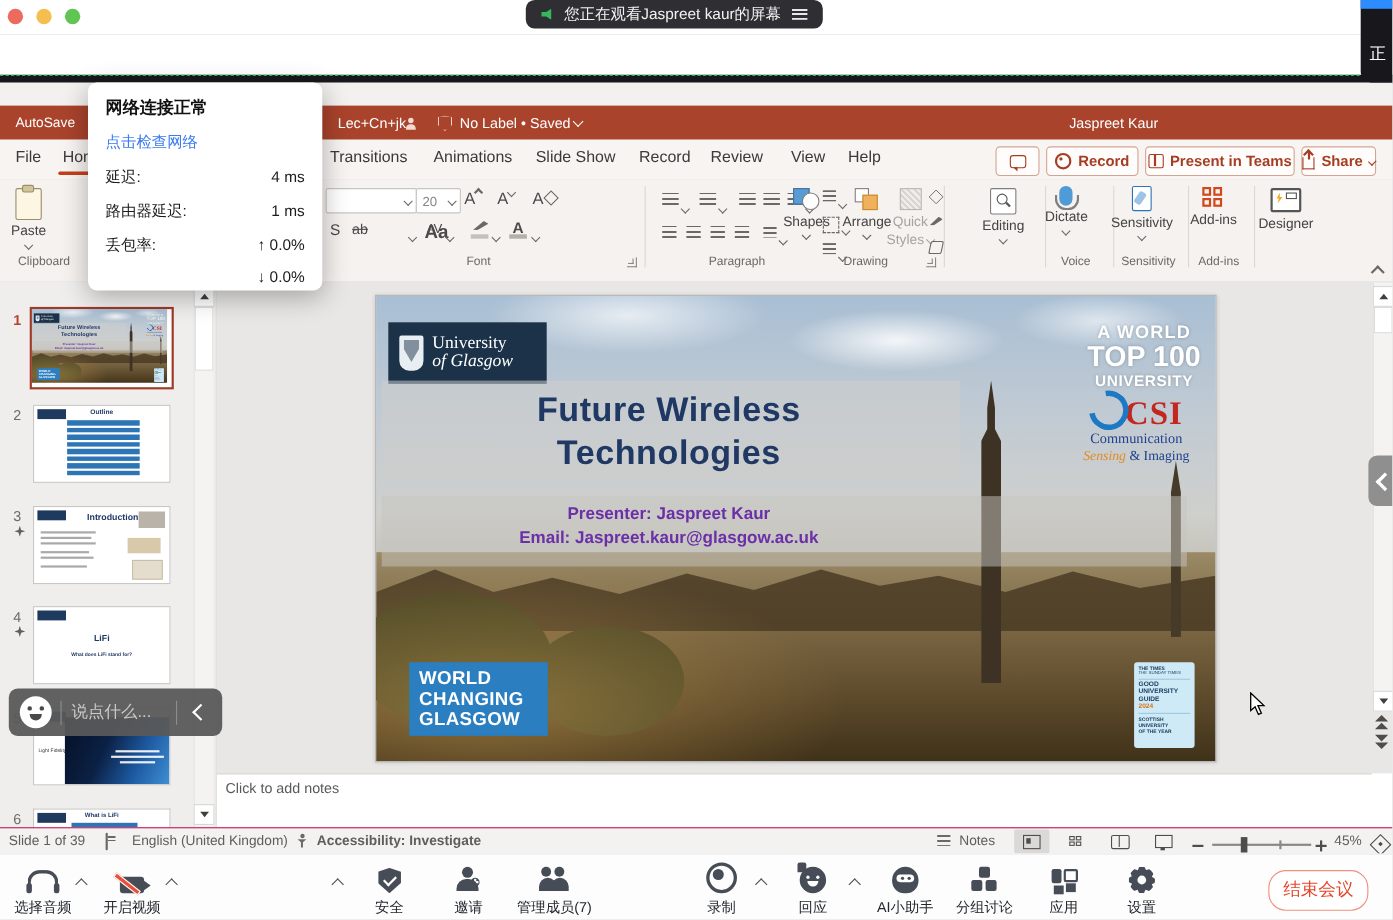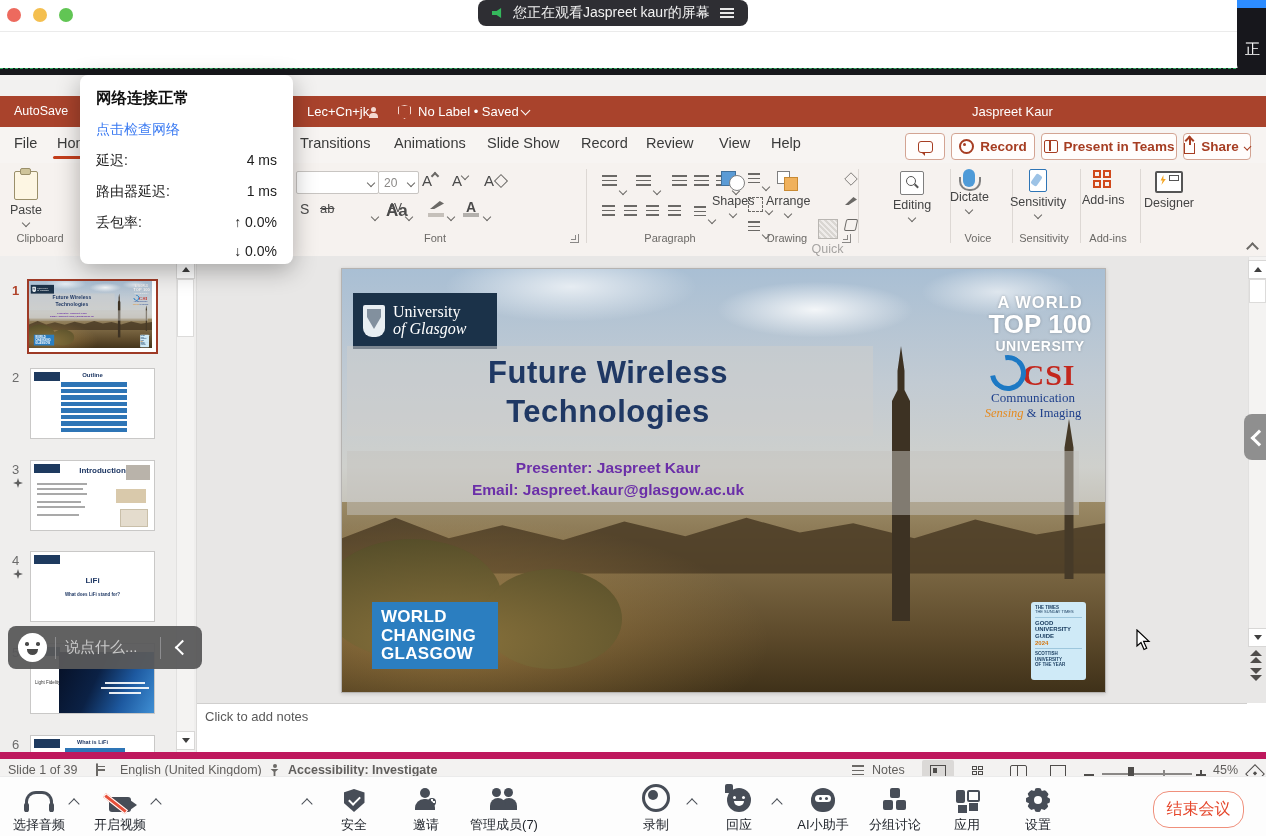--- a/index.html
+++ b/index.html
@@ -167,21 +167,21 @@
   .badge .b1{font-size:4.5px;font-weight:bold;} .badge .b2{font-size:4px;}
   .badge hr{border:none;border-top:1px solid #9ec7dd;margin:2px 0;}
   .badge .g{font-size:6px;font-weight:800;line-height:1.1;}
   .badge .yr{font-size:6px;font-weight:800;color:#d2750f;}
   .badge .s{font-size:4.5px;font-weight:bold;line-height:1.15;}
   .mini-wrap{position:absolute;left:0;top:0;width:123px;height:67px;overflow:hidden;}
   .mini{transform:scale(0.1613);transform-origin:0 0;}
   
   .notesline{position:absolute;left:197px;top:703px;width:1050px;height:1px;background:#d0cfce;}
   .notestxt{position:absolute;left:205px;top:709px;font-size:13px;color:#595959;}
-  .pt-status{position:absolute;left:0;top:752px;width:1266px;height:24px;background:#f3f2f1;border-top:7px solid #be185d;color:#605e5c;font-size:12.5px;}
+  .pt-status{position:absolute;left:0;top:752px;width:1266px;height:24px;background:#f3f2f1;border-top:1px solid #be185d;color:#605e5c;font-size:12.5px;}
   .st{position:absolute;top:4px;}
   .doc-ic{width:12px;height:13px;border:1.5px solid #6b6966;border-radius:1px;position:relative;}
   .doc-ic::after{content:"";position:absolute;left:1px;top:2px;width:7px;height:7px;background:repeating-linear-gradient(180deg,#6b6966 0 1.5px,transparent 1.5px 3.5px);}
   .acc-ic{width:13px;height:13px;position:relative;}
   .acc-ic::before{content:"";position:absolute;left:4.5px;top:0;width:4px;height:4px;border-radius:50%;background:#6b6966;}
   .acc-ic::after{content:"";position:absolute;left:2px;top:4.5px;width:9px;height:8px;background:#6b6966;clip-path:polygon(0 0,100% 0,60% 40%,60% 100%,40% 100%,40% 40%);}
   .viewbtn{position:absolute;top:1px;width:32px;height:22px;display:flex;align-items:center;justify-content:center;border-radius:2px;}
   .viewbtn.on{background:#dbd9d7;}
   .vb-norm{width:14px;height:11px;border:1.5px solid #4f4d4b;position:relative;}
   .vb-norm::after{content:"";position:absolute;left:2px;top:2px;width:4px;height:5px;background:#4f4d4b;}
@@ -417,21 +417,21 @@
     <div class="ric" style="left:712px;top:8px;">
       <span class="shapes-ic"></span>
       <span>Shapes</span>
         <span class="chd"></span>
       </div>
     <div class="ric" style="left:766px;top:8px;">
       <span class="arr-ic"></span>
       <span>Arrange</span>
         <span class="chd"></span>
       </div>
-    <div class="ric" style="left:806px;top:8px;color:#a6a4a2;margin-top:48px;">
+    <div class="ric" style="left:806px;top:8px;color:#a6a4a2;">
       <span class="qs-ic"></span>
       <span>Quick</span>
         <span style="display:flex;gap:3px;align-items:center;">
           <span>Styles</span>
           <span class="chd" style="border-color:#a6a4a2;"></span>
         </span>
       </div>
     <div class="abs" style="left:845px;top:10px;width:10px;height:10px;border:1.5px solid #6b6966;transform:rotate(45deg) scale(.8);"></div>
     <div class="abs" style="left:845px;top:34px;width:12px;height:8px;background:#6b6966;clip-path:polygon(0 100%,70% 0,100% 30%,30% 100%);"></div>
     <div class="abs" style="left:845px;top:56px;width:10px;height:10px;border:1.5px solid #6b6966;border-radius:2px;transform:skewX(-12deg);"></div>

